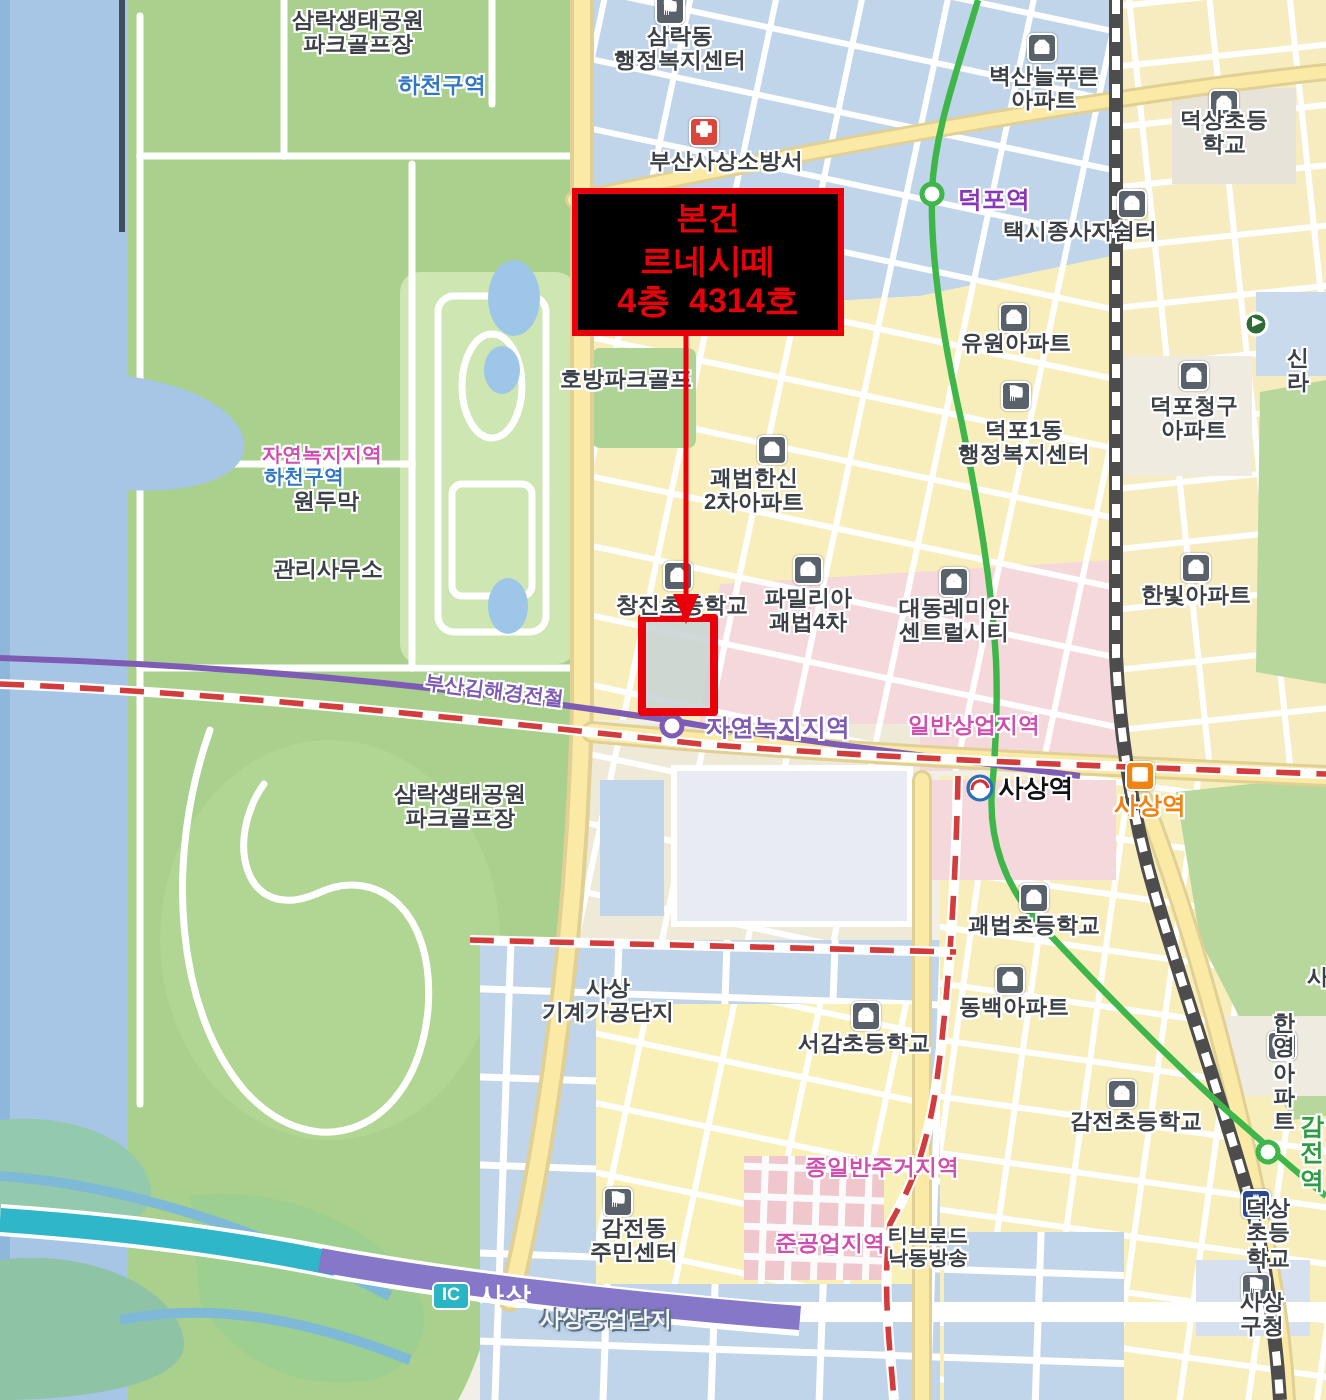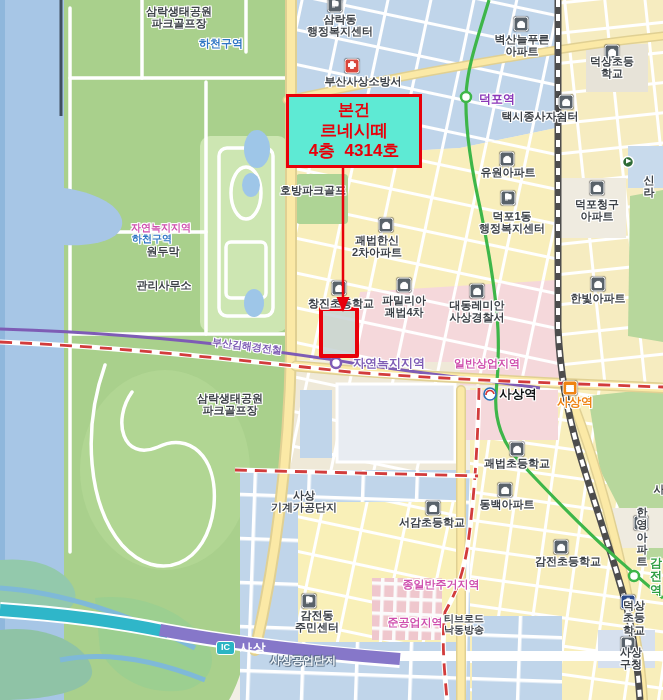--- a/index.html
+++ b/index.html
@@ -27,21 +27,21 @@
   .ic-gov::after{content:"⚑";font-size:8px;}
   .ic-fire{background:#d9463c;}
   .ic-fire::after{content:"✚";font-size:8px;}
   .ic-police{background:#2b4a8b;}
   .ic-police::after{content:"★";font-size:8px;}
   .ic-taxi::after{content:"⌂";}
   .ic-ktx{background:#ef8413;}
   .ic-ktx::after{content:"≡";font-size:9px;}
   .ic-badge{position:absolute;left:216px;top:641px;z-index:11;background:#2ab5c4;color:#fff;font-size:9px;font-weight:bold;
       padding:1px 4px;border-radius:3px;border:1px solid #fff;line-height:1.1;}
-  .callout{position:absolute;left:286px;top:94px;width:136px;height:74px;background:#5eead4;border:3px solid #e8000a;
+  .callout{position:absolute;left:286px;top:94px;width:136px;height:74px;background:#000000;border:3px solid #e8000a;
       box-sizing:border-box;display:flex;flex-direction:column;align-items:center;justify-content:center;gap:1px;z-index:21;}
   .callout span{color:#e8000a;font-weight:bold;font-size:16px;line-height:1.15;white-space:pre;}
   .callout span.big{font-size:17px;}
   .parcel{position:absolute;left:319px;top:307px;width:40px;height:51px;border:4px solid #e8000a;border-radius:2px;
       background:rgba(199,210,213,.85);box-sizing:border-box;z-index:5;}
   #pointer{z-index:20;pointer-events:none;}
   .scalebar{position:absolute;left:458px;top:640px;width:130px;z-index:12;color:#111;}
   .scalebar .ratio{font-size:13px;text-align:center;width:122px;margin-left:4px;
       text-shadow:-1px 0 0 #fff,1px 0 0 #fff,0 -1px 0 #fff,0 1px 0 #fff;}
   .scalebar .bar{display:flex;width:114px;margin:3px 0 0 8px;height:8px;}
@@ -233,21 +233,21 @@
       <div class="lbl " style="left: 598px; top: 298px;"><span>한빛아파트</span></div>
       <div class="lbl " style="left: 313px; top: 190px;"><span>호방파크골프</span></div>
       <div class="lbl " style="left: 386px; top: 225px;"><span class="ic ic-apt"></span></div>
       <div class="lbl " style="left: 377px; top: 246px;"><span>괘법한신
 2차아파트</span></div>
       <div class="lbl " style="left: 404px; top: 285px;"><span class="ic ic-apt"></span></div>
       <div class="lbl " style="left: 404px; top: 306px; justify-content: center;"><span>파밀리아
 괘법4차</span></div>
       <div class="lbl " style="left: 477px; top: 291px;"><span class="ic ic-apt"></span></div>
       <div class="lbl " style="left: 477px; top: 311px;"><span>대동레미안
-사상경찰서</span></div>
+센트럴시티</span></div>
       <div class="lbl mag sm" style="left: 161px; top: 228px;"><span>자연녹지지역</span></div>
       <div class="lbl blue sm" style="left: 152px; top: 239px;"><span>하천구역</span></div>
       <div class="lbl " style="left: 163px; top: 251px;"><span>원두막</span></div>
       <div class="lbl " style="left: 164px; top: 285px;"><span>관리사무소</span></div>
       <div class="lbl " style="left: 339px; top: 288px;"><span class="ic ic-school"></span></div>
       <div class="lbl " style="left: 341px; top: 303px;"><span>창진초등학교</span></div>
       <div class="lbl lrail sm" style="left: 247px; top: 346px; transform: translate(-50%, -50%) rotate(7deg);"><span>부산김해경전철</span></div>
       <div class="lbl lrail bold12" style="left: 389px; top: 364px;"><span>자연녹지지역</span></div>
       <div class="lbl mag" style="left: 487px; top: 363px;"><span>일반상업지역</span></div>
       <div class="lbl blk" style="left: 518px; top: 394px;"><span>사상역</span></div>

